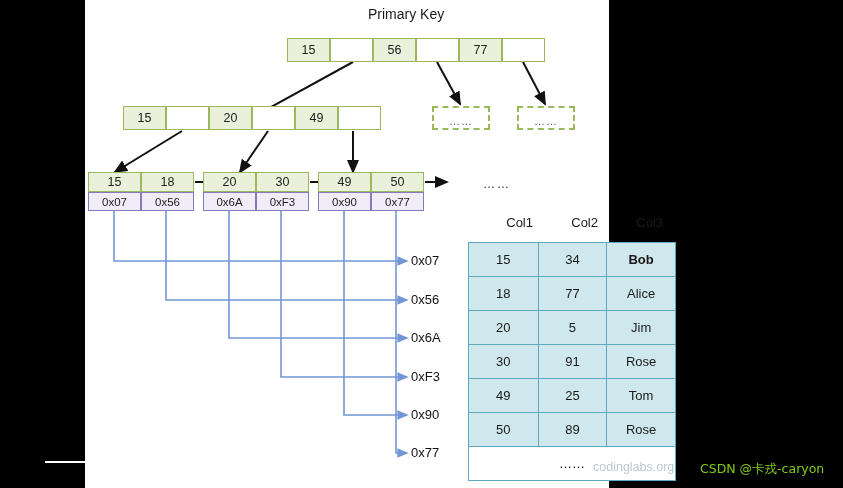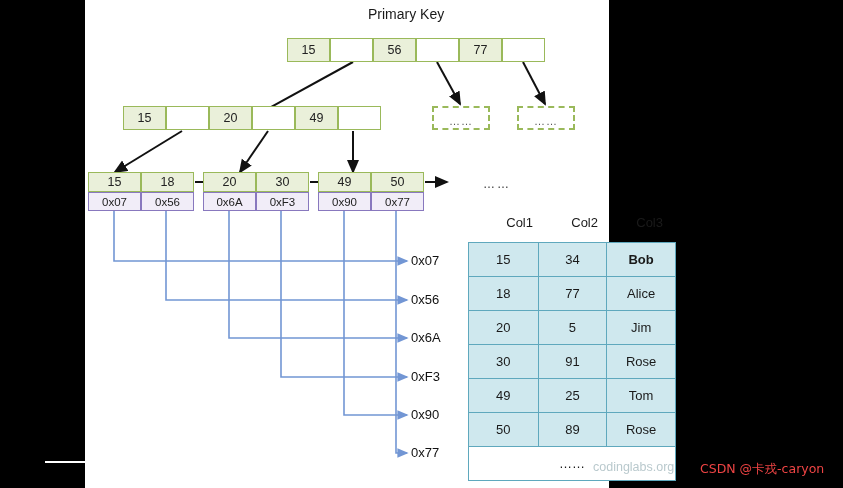--- a/index.html
+++ b/index.html
@@ -30,21 +30,21 @@
             border-collapse:collapse;}
   #rectable td{box-sizing:border-box;border:1px solid #5fa8bd;background:#cfe8ee;
                text-align:center;font-size:13px;color:#1a1a1a;height:34px;}
   #rectable td.last{background:#fff;border:1px solid #5fa8bd;}
   .colhead{position:absolute;font-size:13px;color:#1a1a1a;text-align:right;}
   .dots6{position:absolute;font-size:12px;color:#333;letter-spacing:2px;}
 
   .ptrlabel{position:absolute;font-size:13px;color:#111;}
 
   .cl-watermark{position:absolute;font-size:12.5px;color:#b9c9cd;text-align:right;}
-  .csdn{position:absolute;font-size:12.5px;color:#ef4444;font-family:"DejaVu Sans",sans-serif;}
+  .csdn{position:absolute;font-size:12.5px;color:#84cc16;font-family:"DejaVu Sans",sans-serif;}
   .leftnick{position:absolute;background:#fff;}
   svg.overlay{position:absolute;left:0;top:0;width:598px;height:488px;overflow:visible;}
 </style>
 </head>
 <body>
 
 <div id="root">
 
   <div class="leftnick" style="left:45px;top:461px;width:40px;height:2px;"></div>
 

